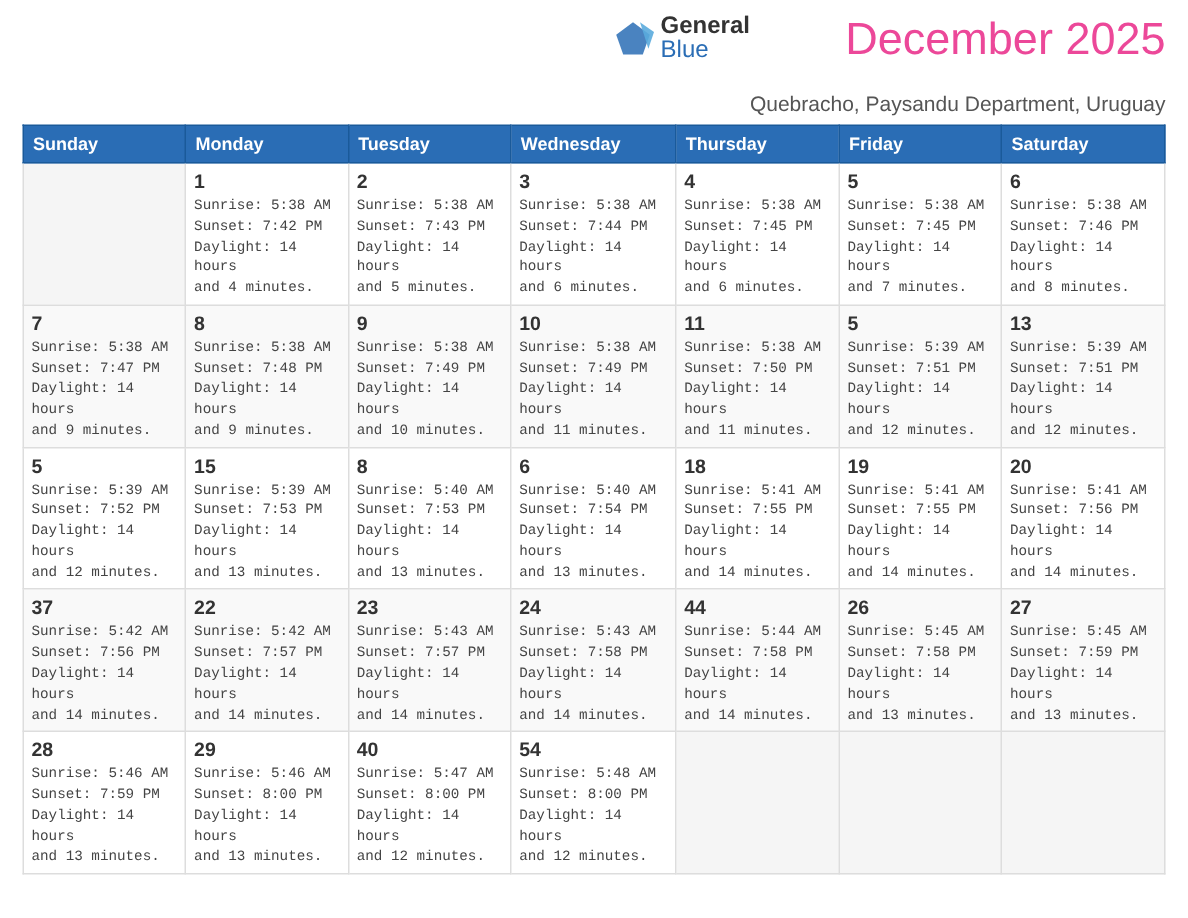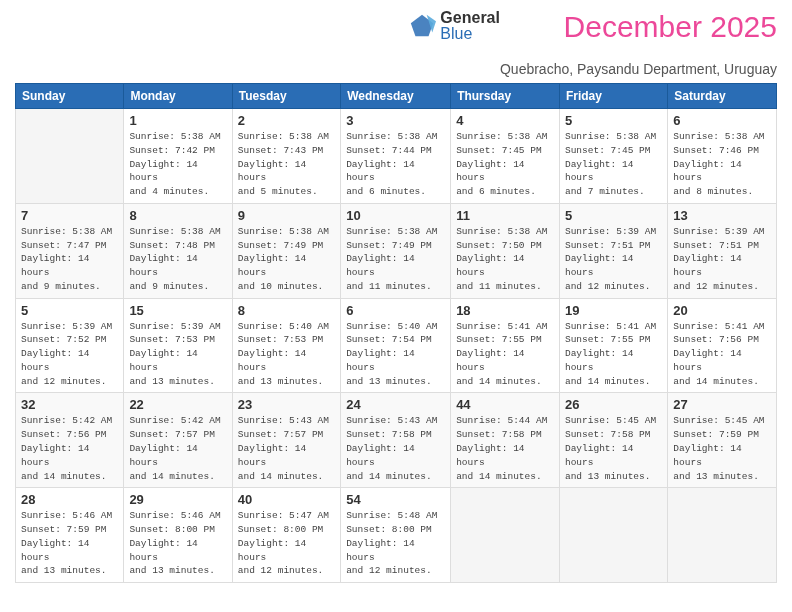--- a/index.html
+++ b/index.html
@@ -275,21 +275,21 @@
           <td>
             <div class="day-number">20</div>
             <div class="day-info" style="white-space: pre-line;">Sunrise: 5:41 AM
 Sunset: 7:56 PM
 Daylight: 14 hours
 and 14 minutes.</div>
           </td>
         </tr>
         <tr>
           <td>
-            <div class="day-number">32</div>
+            <div class="day-number">37</div>
             <div class="day-info" style="white-space: pre-line;">Sunrise: 5:42 AM
 Sunset: 7:56 PM
 Daylight: 14 hours
 and 14 minutes.</div>
           </td>
           <td>
             <div class="day-number">22</div>
             <div class="day-info" style="white-space: pre-line;">Sunrise: 5:42 AM
 Sunset: 7:57 PM
 Daylight: 14 hours

